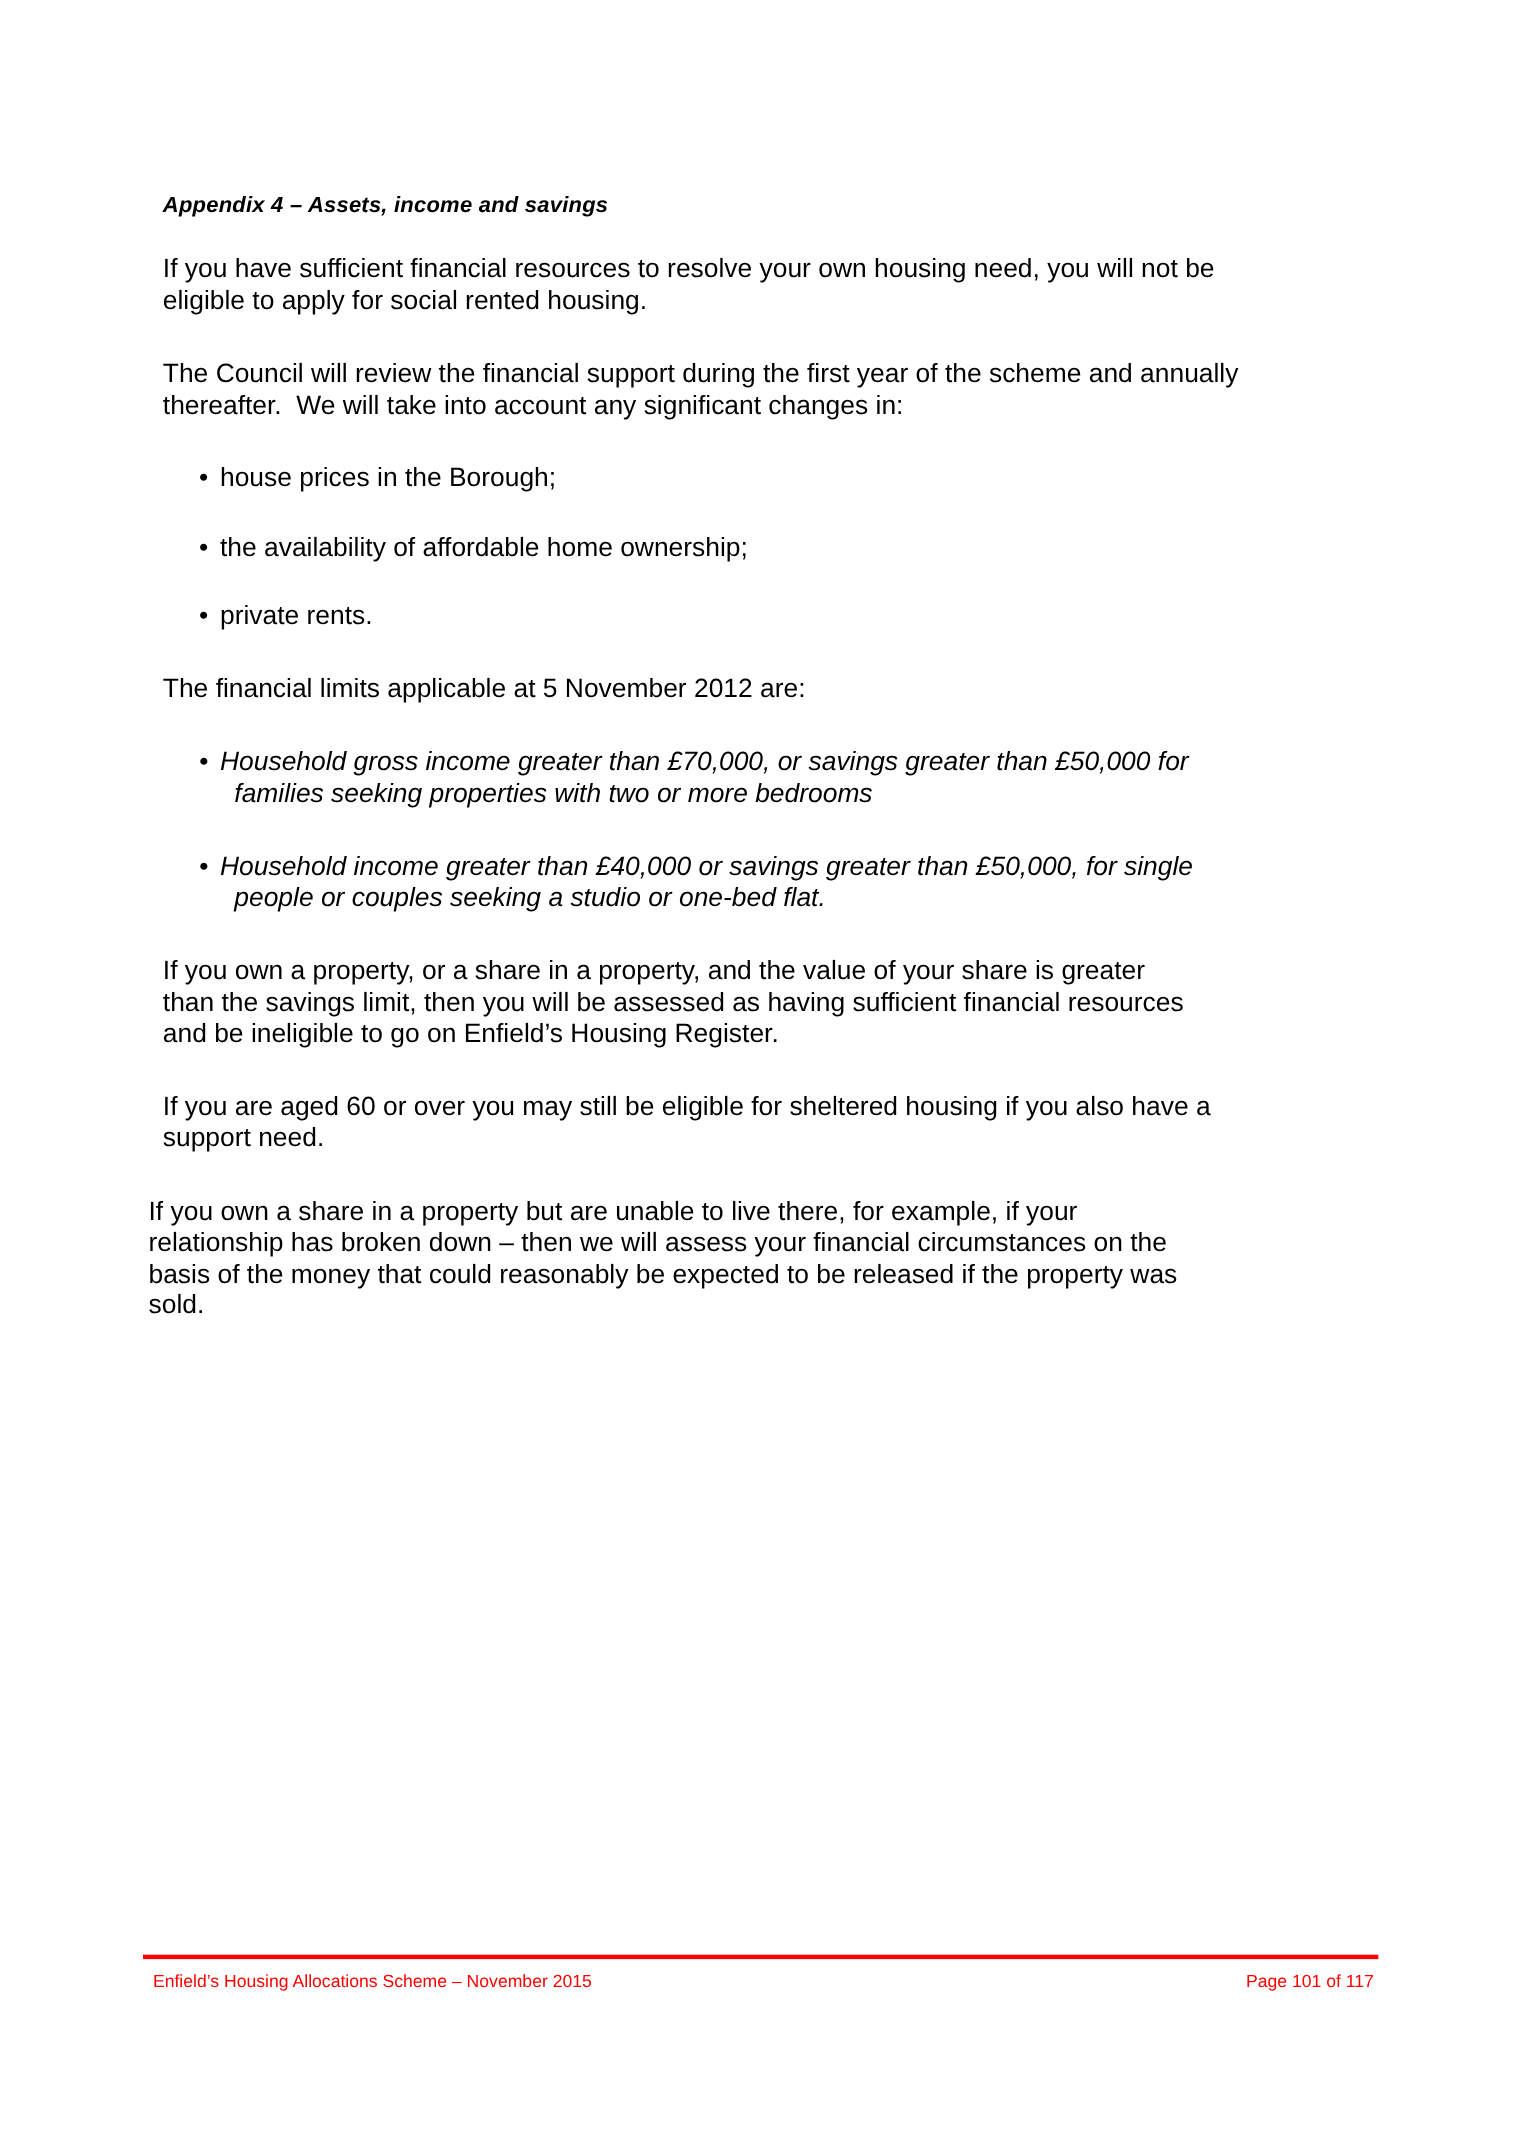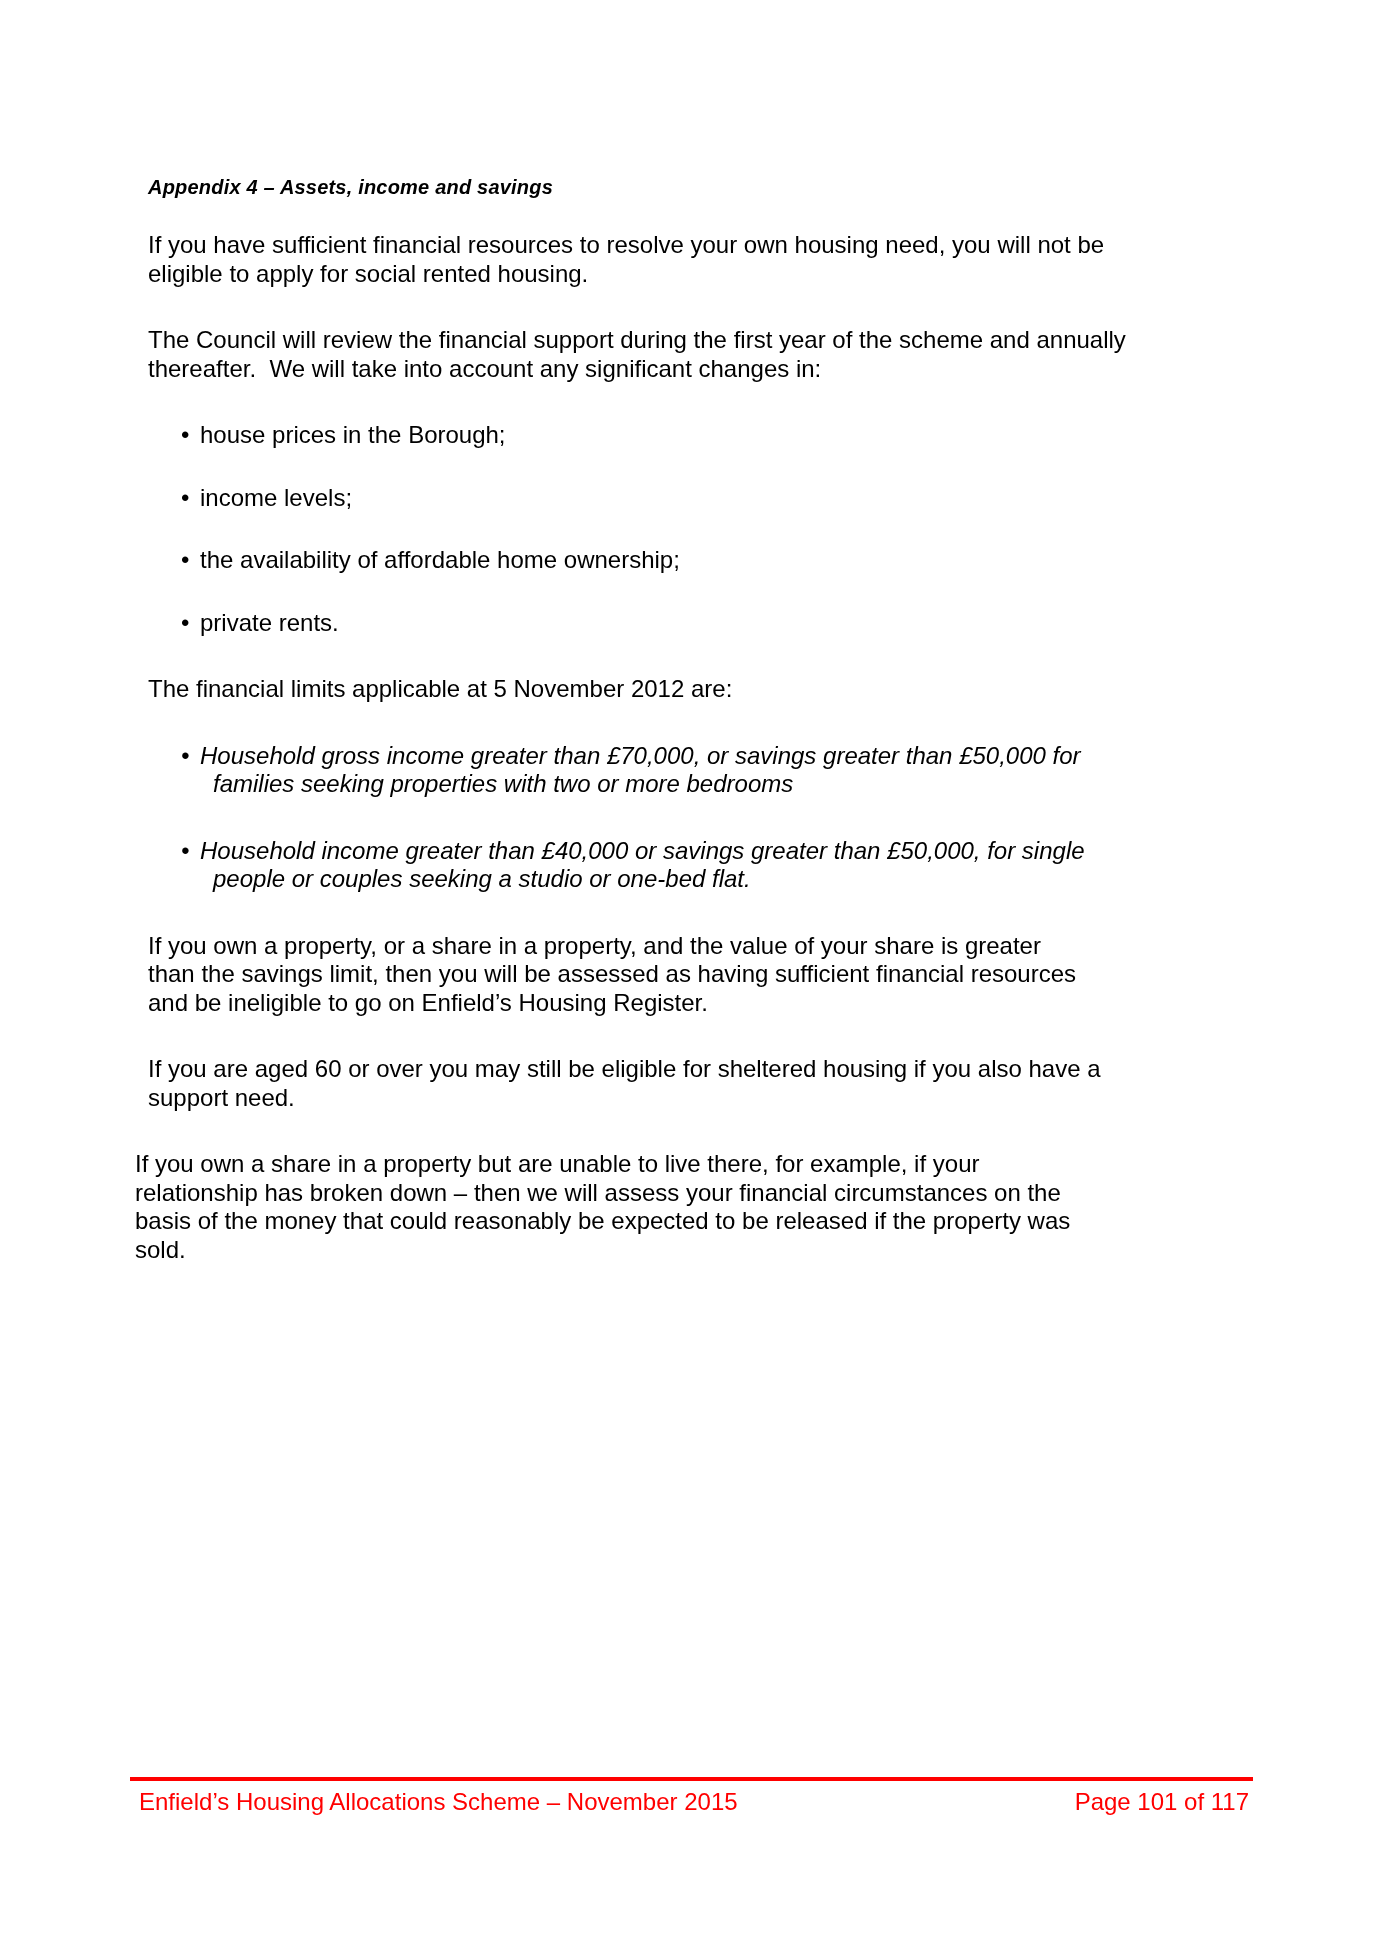--- a/index.html
+++ b/index.html
@@ -79,39 +79,38 @@
   }
   .footer-rule {
     height: 4px;
     width: 100%;
   }
   .footer-row {
     display: flex;
     justify-content: space-between;
     align-items: flex-start;
     padding: 7px 4px 0 9px;
-    font-size: 24px;
+    font-size: 16px;
     line-height: 28px;
   }
 </style>
 </head>
 <body style="background: rgb(255, 255, 255); color: rgb(0, 0, 0);">
 
 <div class="page">
   <div class="content">
 
     <h1 class="doc-title">Appendix 4 – Assets, income and savings</h1>
 
     <p class="body-par w-std">If you have sufficient financial resources to resolve your own housing need, you will not be eligible to apply for social rented housing.</p>
 
     <p class="body-par w-std">The Council will review the financial support during the first year of the scheme and annually thereafter.  We will take into account any significant changes in:</p>
 
     <ul class="bullets review">
       <li>house prices in the Borough;</li>
-      <li>income levels;</li>
       <li>the availability of affordable home ownership;</li>
       <li>private rents.</li>
     </ul>
 
     <p class="body-par w-std">The financial limits applicable at 5 November 2012 are:</p>
 
     <ul class="bullets financial">
       <li>Household gross income greater than £70,000, or savings greater than £50,000 for families seeking properties with two or more bedrooms</li>
       <li>Household income greater than £40,000 or savings greater than £50,000, for single people or couples seeking a studio or one-bed flat.</li>
     </ul>

